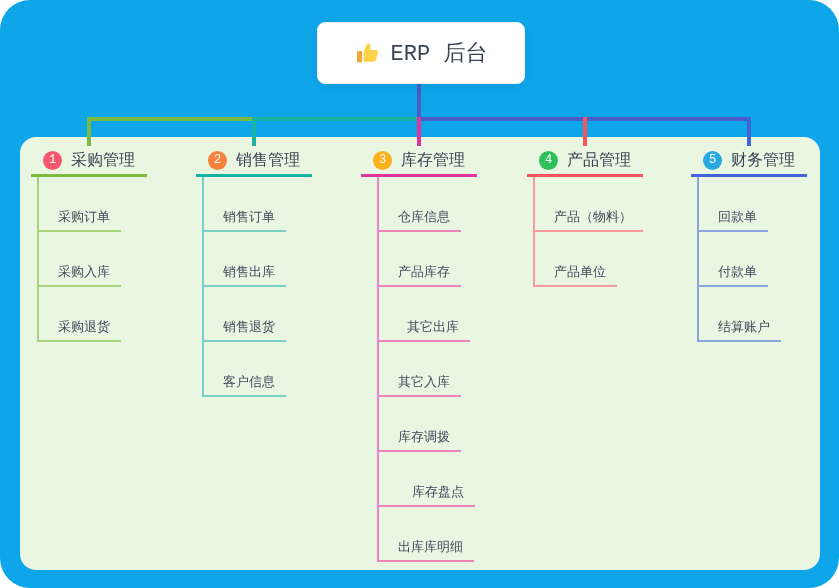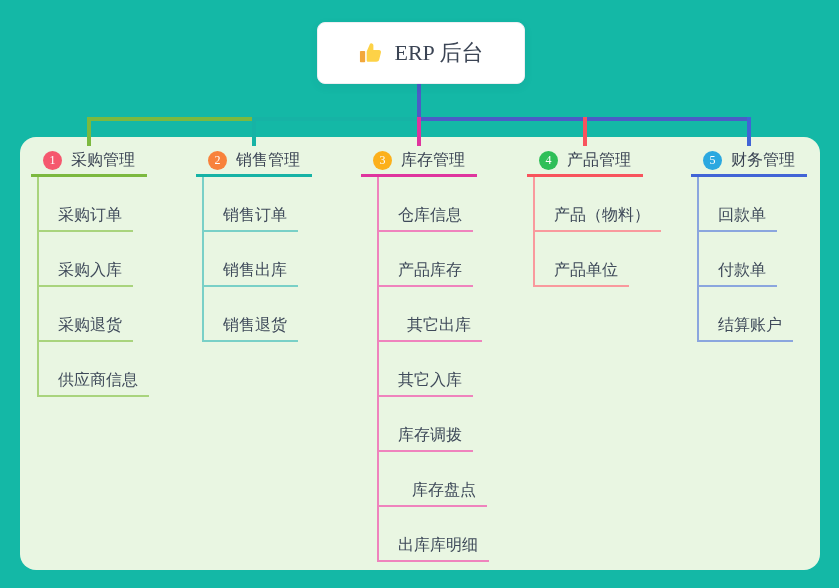--- a/index.html
+++ b/index.html
@@ -1,19 +1,20 @@
 <!DOCTYPE html>
 <html><head>
 <meta charset="utf-8">
 <style>
   html,body { margin:0; padding:0; background:#fff; }
   .canvas {
     position:relative; width:839px; height:588px; overflow:hidden;
-    background:#14b8a6;
-    font-family:Liberation Serif, serif;
+    background:#0ea5e9;
+    font-family:Liberation Mono, monospace;
+    border-radius:30px;
   }
   .root-card {
     position:absolute; left:317px; top:22px; width:206px; height:60px;
     background:#ffffff; border:1px solid #eeeef2; border-radius:8px;
     box-shadow:0 3px 10px rgba(40,50,70,.07);
     display:flex; align-items:center; justify-content:center; gap:10px;
     font-size:22px; color:#3b4454; cursor:default;
   }
   .root-icon { display:flex; align-items:center; }
   .panel {
@@ -27,21 +28,21 @@
     font-size:16px; color:#3b4454; border-bottom:3px solid; white-space:nowrap;
   }
   .badge {
     width:19px; height:19px; border-radius:50%; flex:none;
     color:#fff; font-size:12px; line-height:1;
     display:flex; align-items:center; justify-content:center;
   }
   .children { position:absolute; border-left:2px solid; }
   .child-row { height:55px; display:flex; align-items:flex-end; }
   .child-label {
-    font-size:16px; color:#3f4a5a; white-space:nowrap;
+    font-size:13px; color:#3f4a5a; white-space:nowrap;
     padding:0 11px 4px 19px; border-bottom:2px solid;
   }
 </style>
 </head>
 <body>
 
 <div class="canvas">
 
   <div class="panel"></div>
 
@@ -75,37 +76,37 @@
       <div class="children" style="left: 37px; top: 177px; border-left-color: rgb(169, 212, 125);">
         <div class="child-row">
           <span class="child-label" style="border-bottom-color: rgb(169, 212, 125);">采购订单</span>
         </div>
         <div class="child-row">
           <span class="child-label" style="border-bottom-color: rgb(169, 212, 125);">采购入库</span>
         </div>
         <div class="child-row">
           <span class="child-label" style="border-bottom-color: rgb(169, 212, 125); margin-top: 16px;">采购退货</span>
         </div>
-        <div class="child-row">
-          <span class="child-label" style="border-bottom-color: rgb(169, 212, 125);">供应商信息</span>
-        </div>
       </div>
       <div class="branch-title" style="left: 196px; top: 146px; border-bottom-color: rgb(22, 179, 165);">
         <span class="badge" style="background: rgb(248, 130, 59);">2</span>
         <span>销售管理</span>
       </div>
       <div class="children" style="left: 202px; top: 177px; border-left-color: rgb(121, 208, 199);">
         <div class="child-row">
           <span class="child-label" style="border-bottom-color: rgb(121, 208, 199);">销售订单</span>
         </div>
         <div class="child-row">
           <span class="child-label" style="border-bottom-color: rgb(121, 208, 199); margin-top: 20px;">销售出库</span>
         </div>
         <div class="child-row">
           <span class="child-label" style="border-bottom-color: rgb(121, 208, 199);">销售退货</span>
+        </div>
+        <div class="child-row">
+          <span class="child-label" style="border-bottom-color: rgb(121, 208, 199);">客户信息</span>
         </div>
       </div>
       <div class="branch-title" style="left: 361px; top: 146px; border-bottom-color: rgb(223, 53, 158);">
         <span class="badge" style="background: rgb(252, 176, 27);">3</span>
         <span>库存管理</span>
       </div>
       <div class="children" style="left: 367px; top: 177px; border-left-color: rgb(239, 131, 189); margin-left: 10px;">
         <div class="child-row">
           <span class="child-label" style="border-bottom-color: rgb(239, 131, 189);">仓库信息</span>
         </div>

